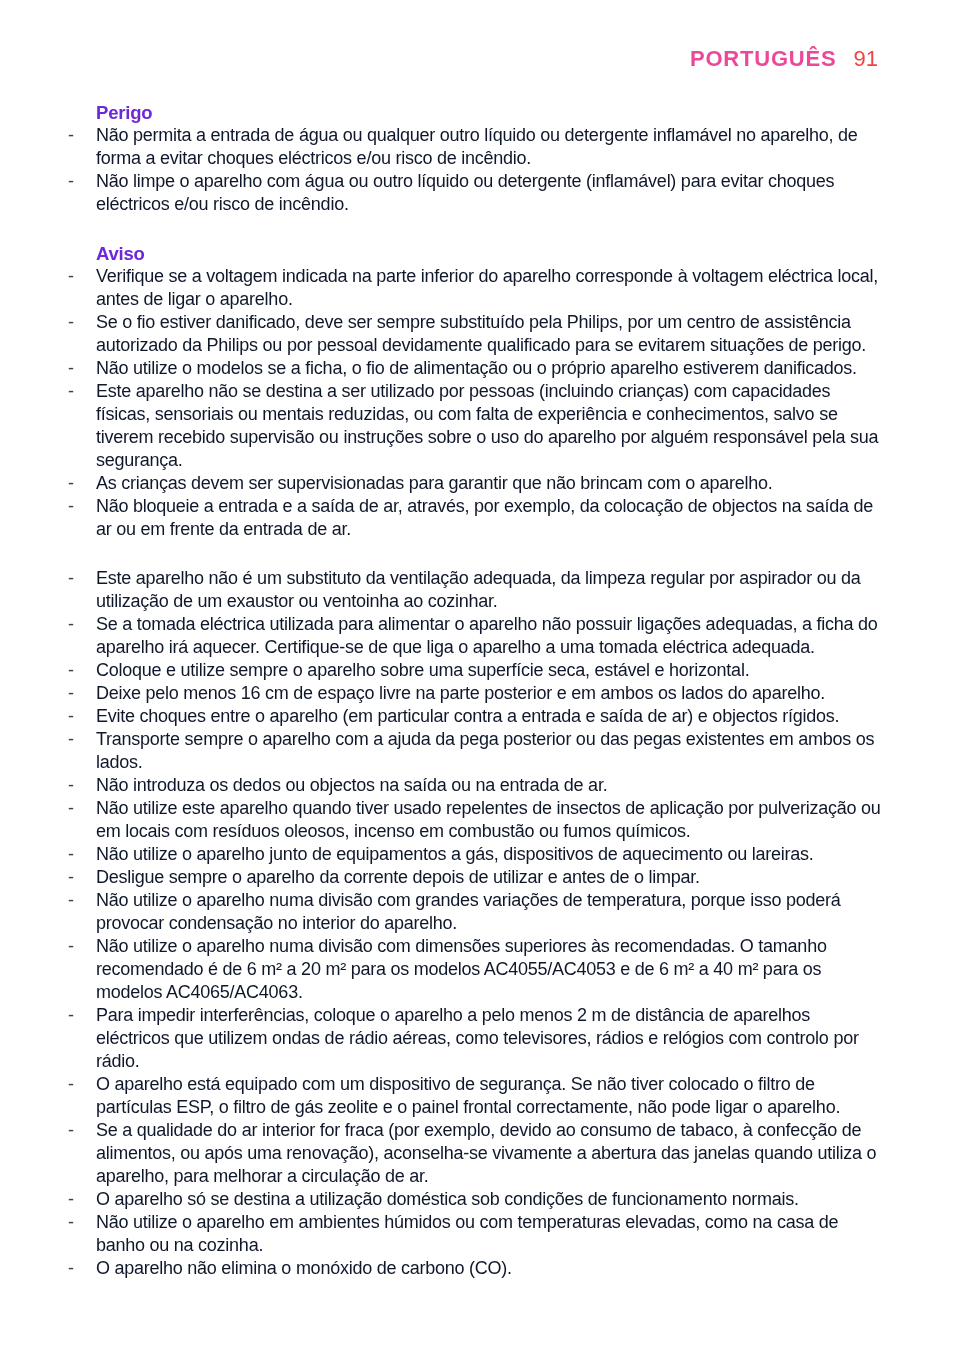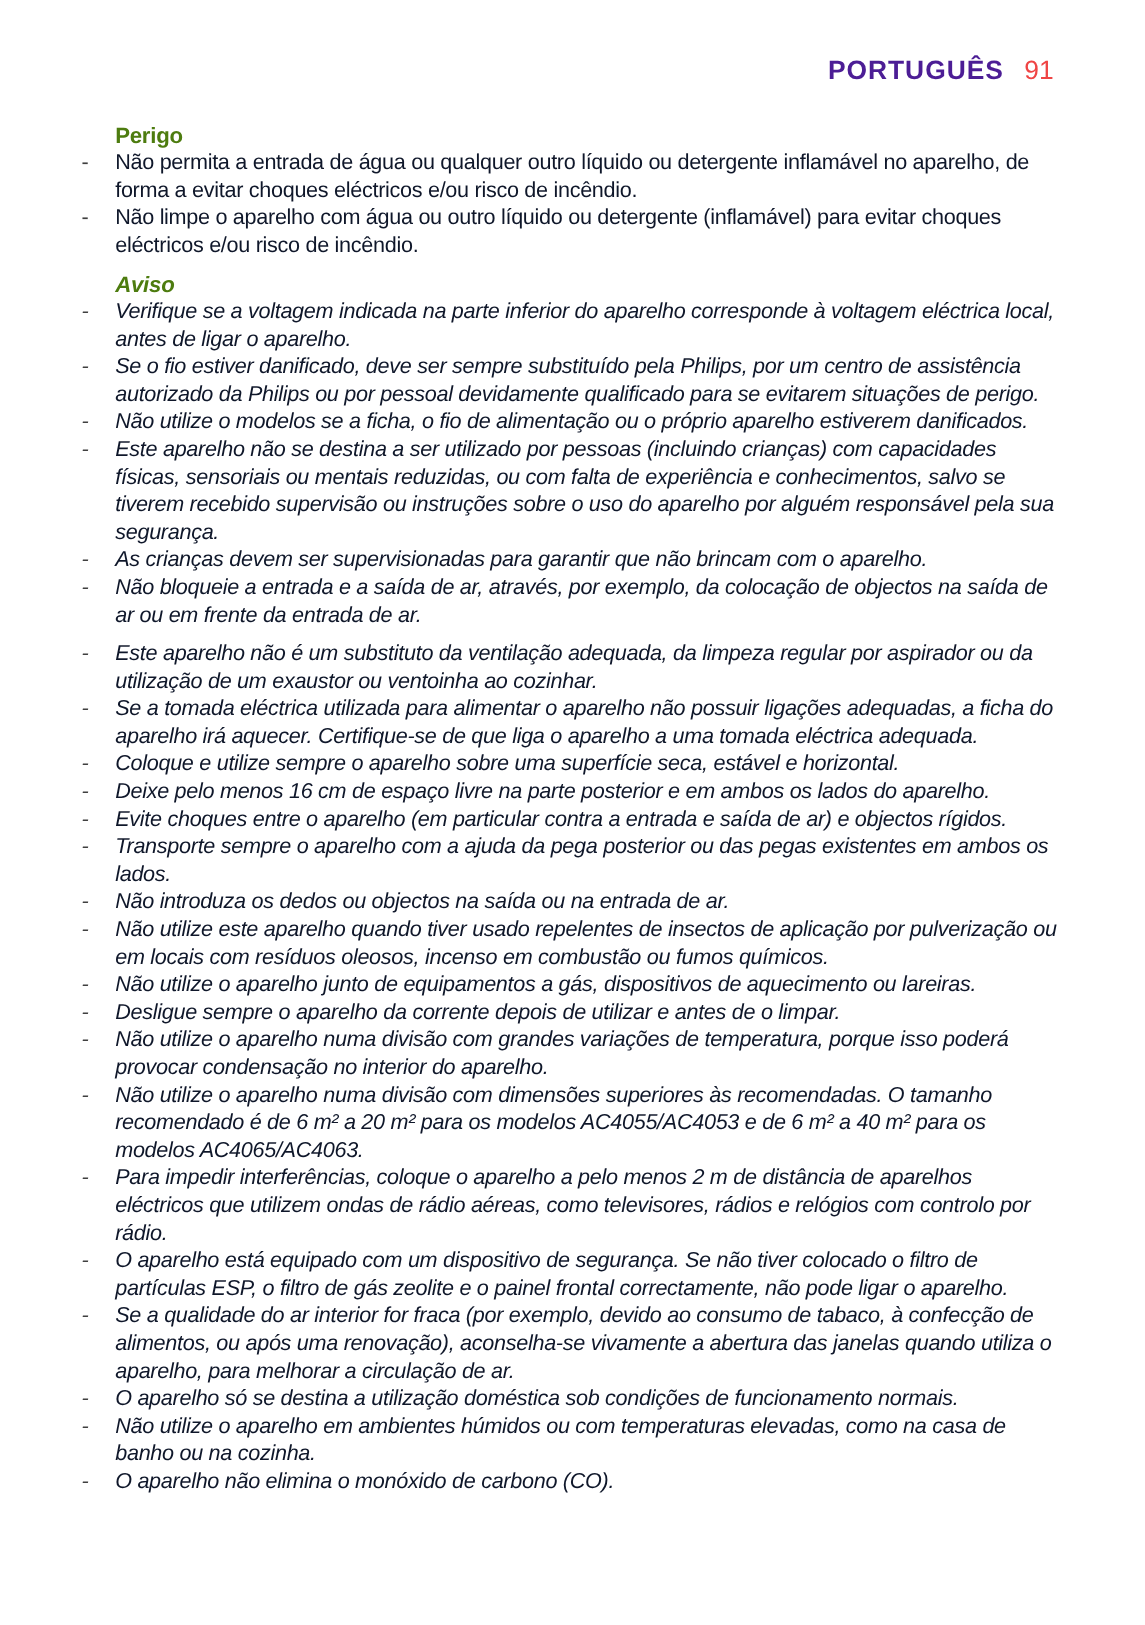--- a/index.html
+++ b/index.html
@@ -22,39 +22,39 @@
     top: 46px;
     right: 76px;
     display: flex;
     align-items: baseline;
     gap: 17px;
   }
   .lang {
     font-size: 22px;
     font-weight: bold;
     letter-spacing: 0.8px;
-    color: #4c1d95;
+    color: #ec4899;
   }
   .pagenum {
     font-size: 22px;
     color: #ef4444;
   }
   .content {
     position: absolute;
     top: 101px;
     left: 68px;
     width: 820px;
   }
-  section + section { margin-top: 9px; font-style: italic; }
+  section + section { margin-top: 26px; }
   .heading {
     margin: 0 0 0 28px;
     font-size: 18.5px;
     font-weight: bold;
     line-height: 23px;
-    color: #4d7c0f;
+    color: #6d28d9;
     letter-spacing: -0.2px;
   }
   .items {
     list-style: none;
     margin: 0;
     padding: 0;
   }
   .item {
     display: flex;
     align-items: flex-start;

